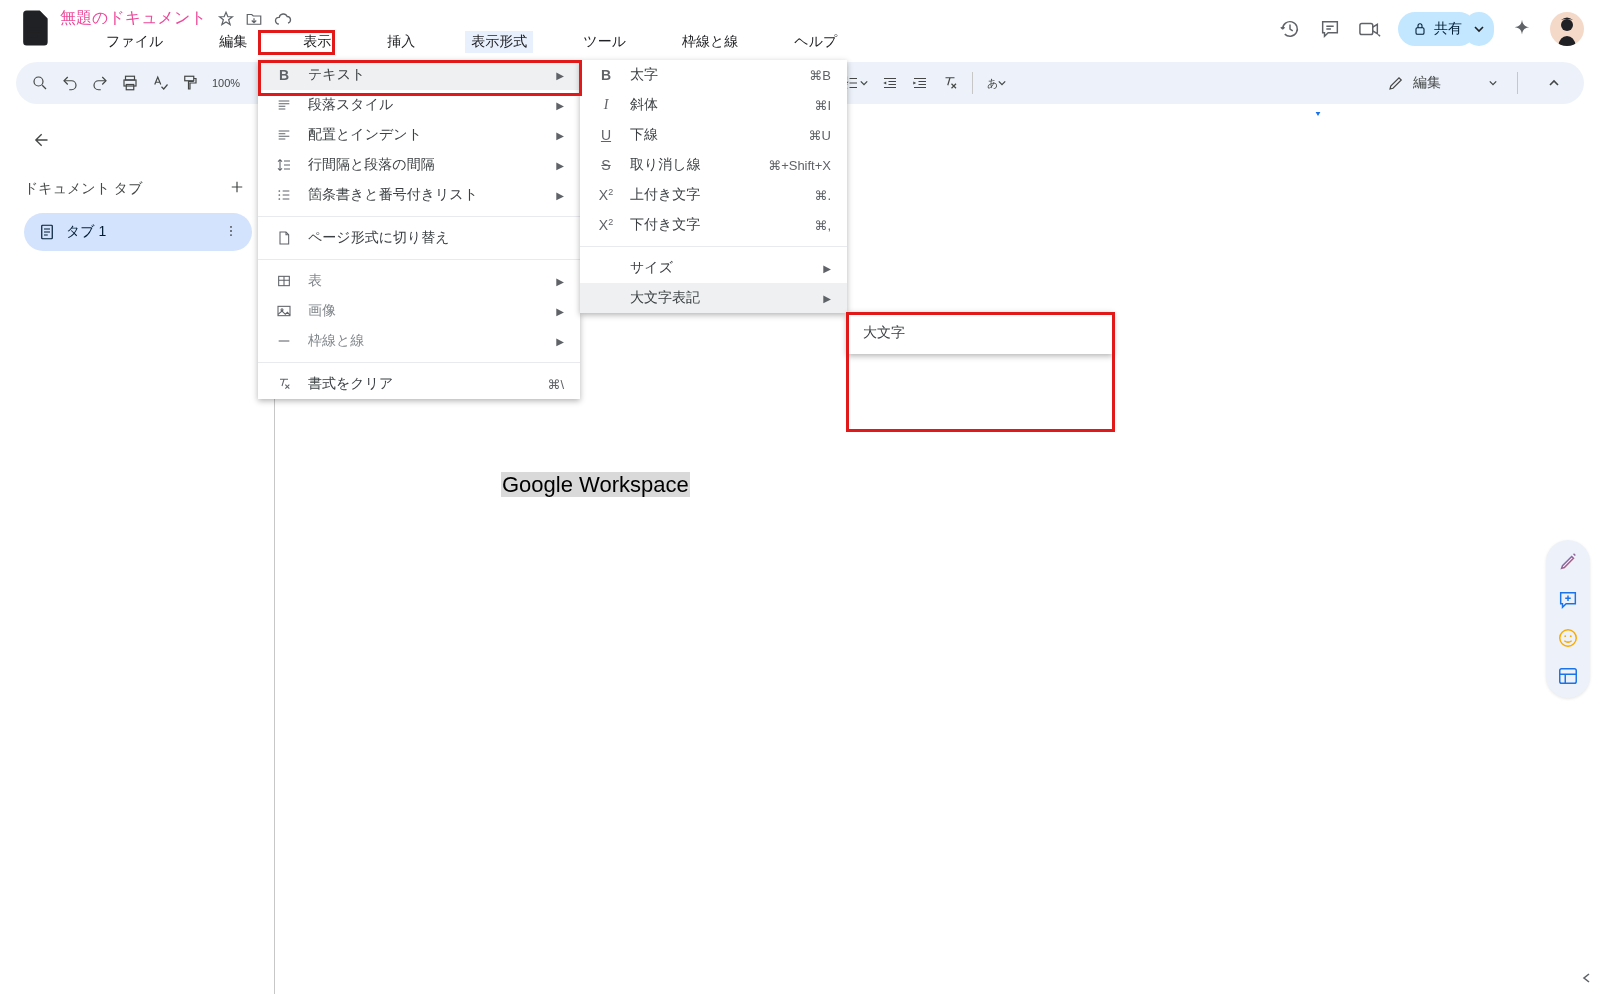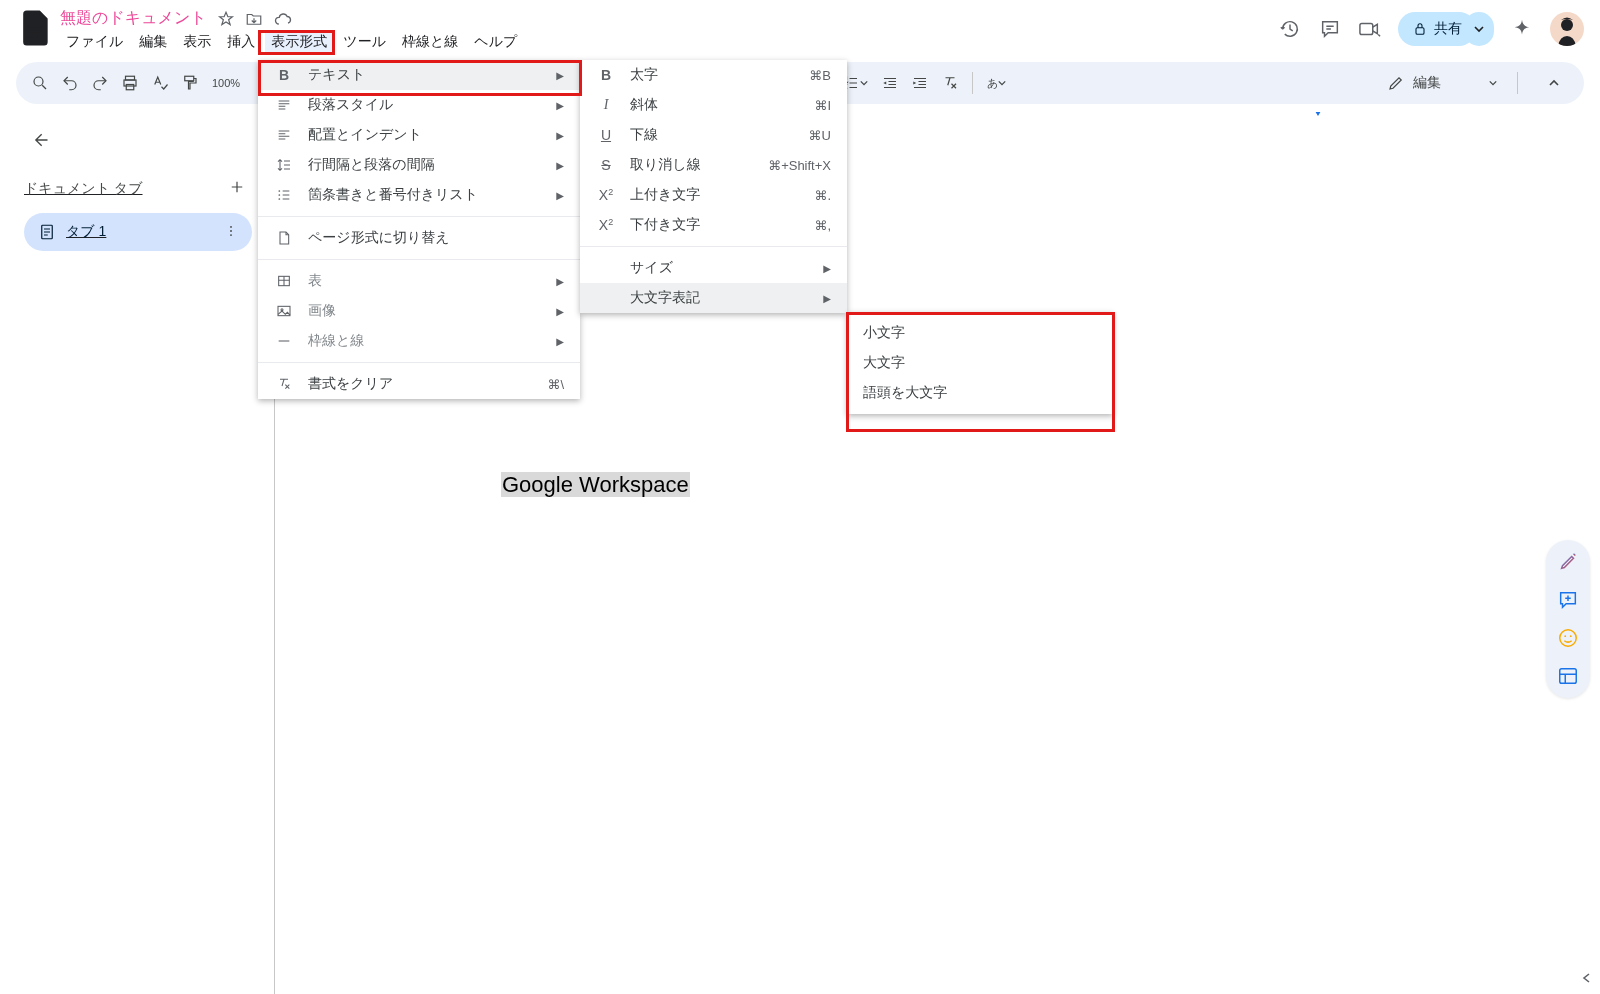--- a/index.html
+++ b/index.html
@@ -5,38 +5,38 @@
 * { box-sizing: border-box; margin: 0; padding: 0; font-family: Arial, "Helvetica Neue", sans-serif; }
 body { width: 1600px; height: 994px; background: #fff; color: #202124; overflow: hidden; position: relative; }
 .header { display: flex; align-items: flex-start; padding: 8px 16px 0 16px; height: 54px; }
 .docs-logo { width: 40px; height: 40px; display: flex; align-items: center; justify-content: center; }
 .docs-logo svg { width: 28px; height: 36px; }
 .title-area { flex: 1; padding-left: 4px; }
 .title-row { display: flex; align-items: center; gap: 10px; font-size: 18px; color: #5f6368; }
 .title-row .doc-title { color: #ec4899; font-size: 16px; }
 .title-row .icon-btn { color: #5f6368; display: inline-flex; }
 .menu-row { display: flex; gap: 4px; font-size: 14px; color: #202124; margin-top: 2px; }
-.menu-row .menu { padding: 2px 6px; cursor: pointer; }
+.menu-row .menu { padding: 2px 6px; cursor: pointer; margin-left: 40px; }
 .menu.active { background: #e8f0fe; }
 .header-right { display: flex; align-items: center; gap: 16px; padding-top: 4px; }
 .header-right .ic { width: 24px; height: 24px; display: flex; align-items: center; justify-content: center; color: #5f6368; }
 .share-btn { background: #c2e7ff; border-radius: 40px; display: flex; align-items: center; gap: 6px; padding: 8px 14px; font-size: 14px; color: #001d35; font-weight: 500; }
 .share-dd { background: #c2e7ff; border-radius: 40px; padding: 8px 10px; margin-left: -12px; }
 .gemini-ic { color: #000; }
 .avatar { width: 34px; height: 34px; border-radius: 50%; background: #f5d9c8; display: flex; align-items: center; justify-content: center; overflow: hidden; }
 .toolbar-wrap { padding: 8px 16px; }
 .toolbar { background: #edf2fa; border-radius: 28px; height: 42px; display: flex; align-items: center; padding: 0 12px; gap: 6px; }
 .toolbar .sep { width: 1px; height: 22px; background: #c7c7c7; margin: 0 4px; }
 .toolbar .tb { width: 24px; height: 24px; display: flex; align-items: center; justify-content: center; color: #444746; cursor: pointer; }
 .toolbar .tbw { width: auto; height: 24px; display: flex; align-items: center; justify-content: center; color: #444746; padding: 0 4px; font-size: 11px; cursor: pointer; }
 .toolbar .spacer { flex: 1; }
 .edit-mode { display: flex; align-items: center; gap: 8px; color: #444746; font-size: 14px; padding: 0 10px; }
 .collapse-btn { width: 36px; height: 36px; border-radius: 50%; background: transparent; display: flex; align-items: center; justify-content: center; color: #444746; margin-left: 8px; }
 .body-area { display: flex; height: calc(994px - 54px - 58px); }
-.sidebar { width: 260px; padding: 12px 8px 12px 24px; border-right: 0; position: relative; text-decoration: underline; }
+.sidebar { width: 260px; padding: 12px 8px 12px 24px; border-right: 0; position: relative; }
 .sidebar .back { color: #444746; margin-bottom: 16px; padding: 6px; display: inline-flex; }
 .sidebar .section-title { display: flex; align-items: center; justify-content: space-between; color: #444746; font-size: 14px; font-weight: 500; padding: 6px 6px 6px 0; }
 .sidebar .plus { color: #444746; }
 .tab-item { display: flex; align-items: center; gap: 10px; background: #d3e3fd; border-radius: 22px; padding: 10px 14px; font-size: 14px; color: #001d35; margin-top: 8px; }
 .tab-item .more { margin-left: auto; color: #444746; }
 .sidebar-note { color: #5f6368; font-size: 12px; font-style: italic; margin-top: 12px; line-height: 1.5; padding-right: 24px; }
 .doc-canvas { flex: 1; background: #fff; position: relative; overflow: hidden; }
 .page { position: absolute; left: 14px; top: 0; width: 1050px; height: 100%; border-left: 1px solid #c7c7c7; background: #fff; }
 .page-content { padding-top: 360px; padding-left: 200px; font-size: 22px; color: #000; }
 .page-content .selected { background: #d9d9d9; padding: 0 1px; margin-left: 26px; }
@@ -523,27 +523,21 @@
     </div>
   <div class="mi hl">
       <span class="icn"></span>
       <span>大文字表記</span>
       <span class="arrow">▶</span>
     </div>
 </div>
 
 <div class="dropdown menu3">
   <div class="mi">
-      <span>小文字</span>
-    </div>
-  <div class="mi">
       <span>大文字</span>
-    </div>
-  <div class="mi">
-      <span>語頭を大文字</span>
     </div>
 </div>
 
 <div class="redbox rb1"></div>
 <div class="redbox rb2"></div>
 <div class="redbox rb3"></div>
 
 <div class="corner"><svg width="14" height="14" viewBox="0 0 14 14">
       <path d="M9 3l-5 4 5 4"></path>
     </svg></div>

